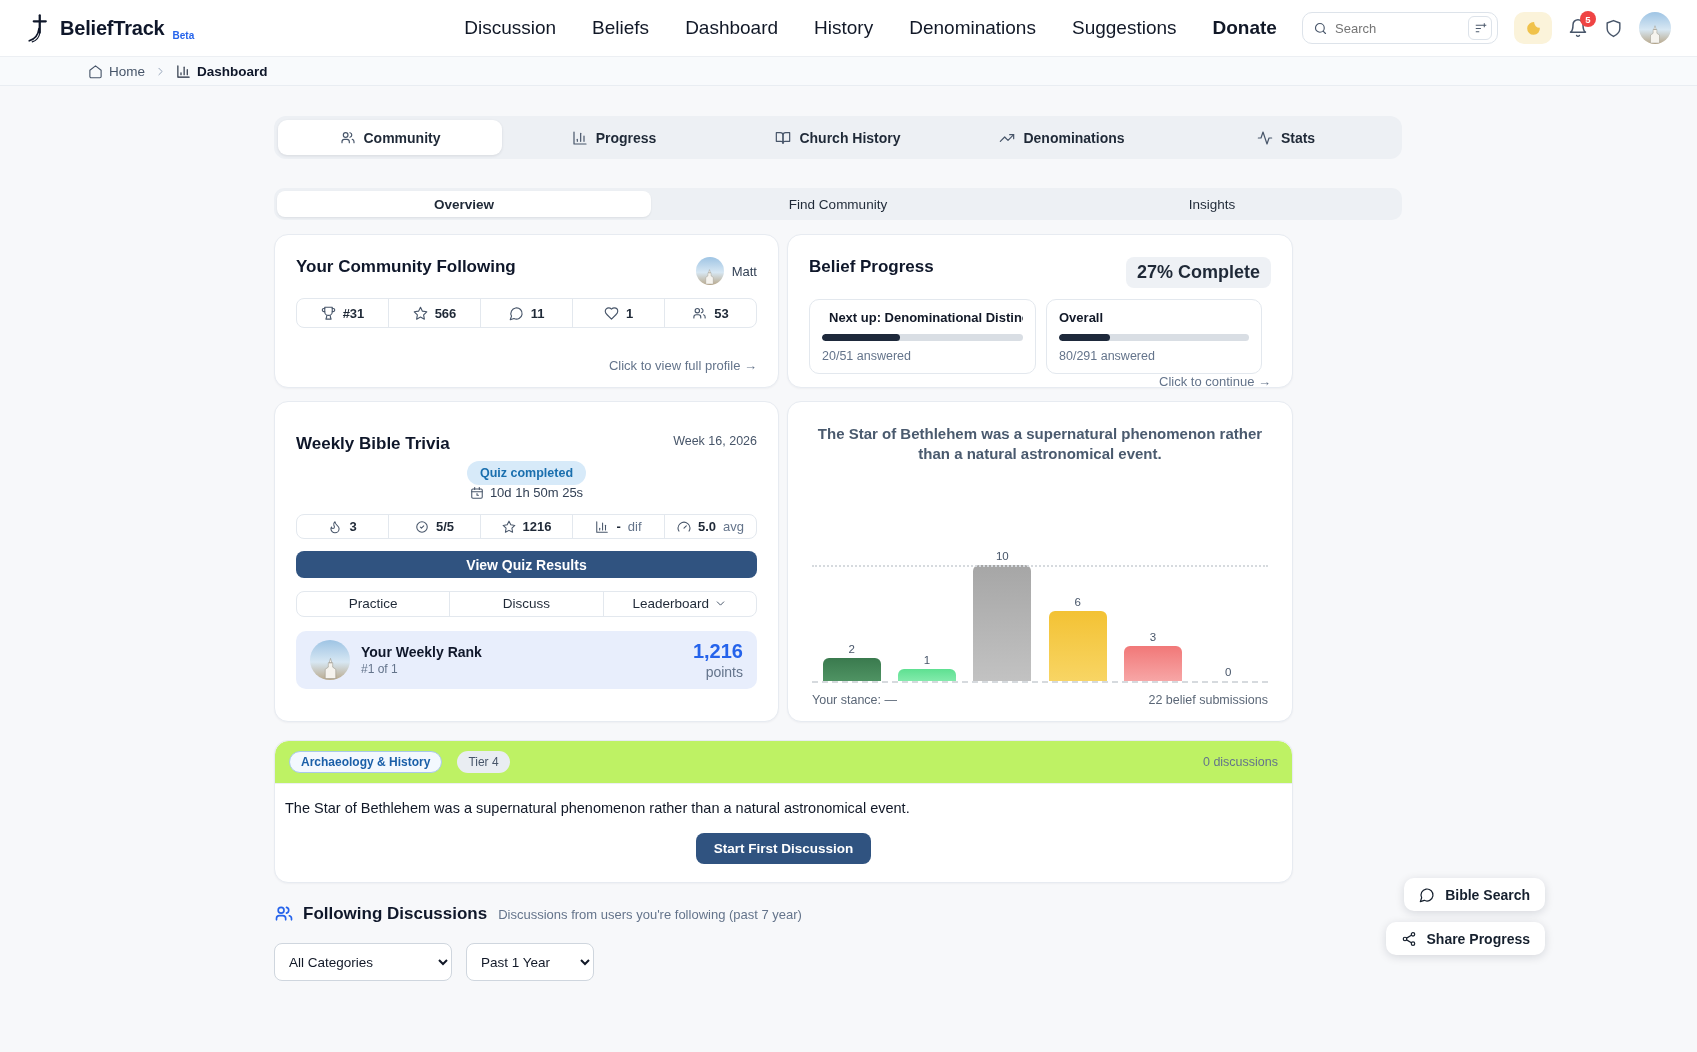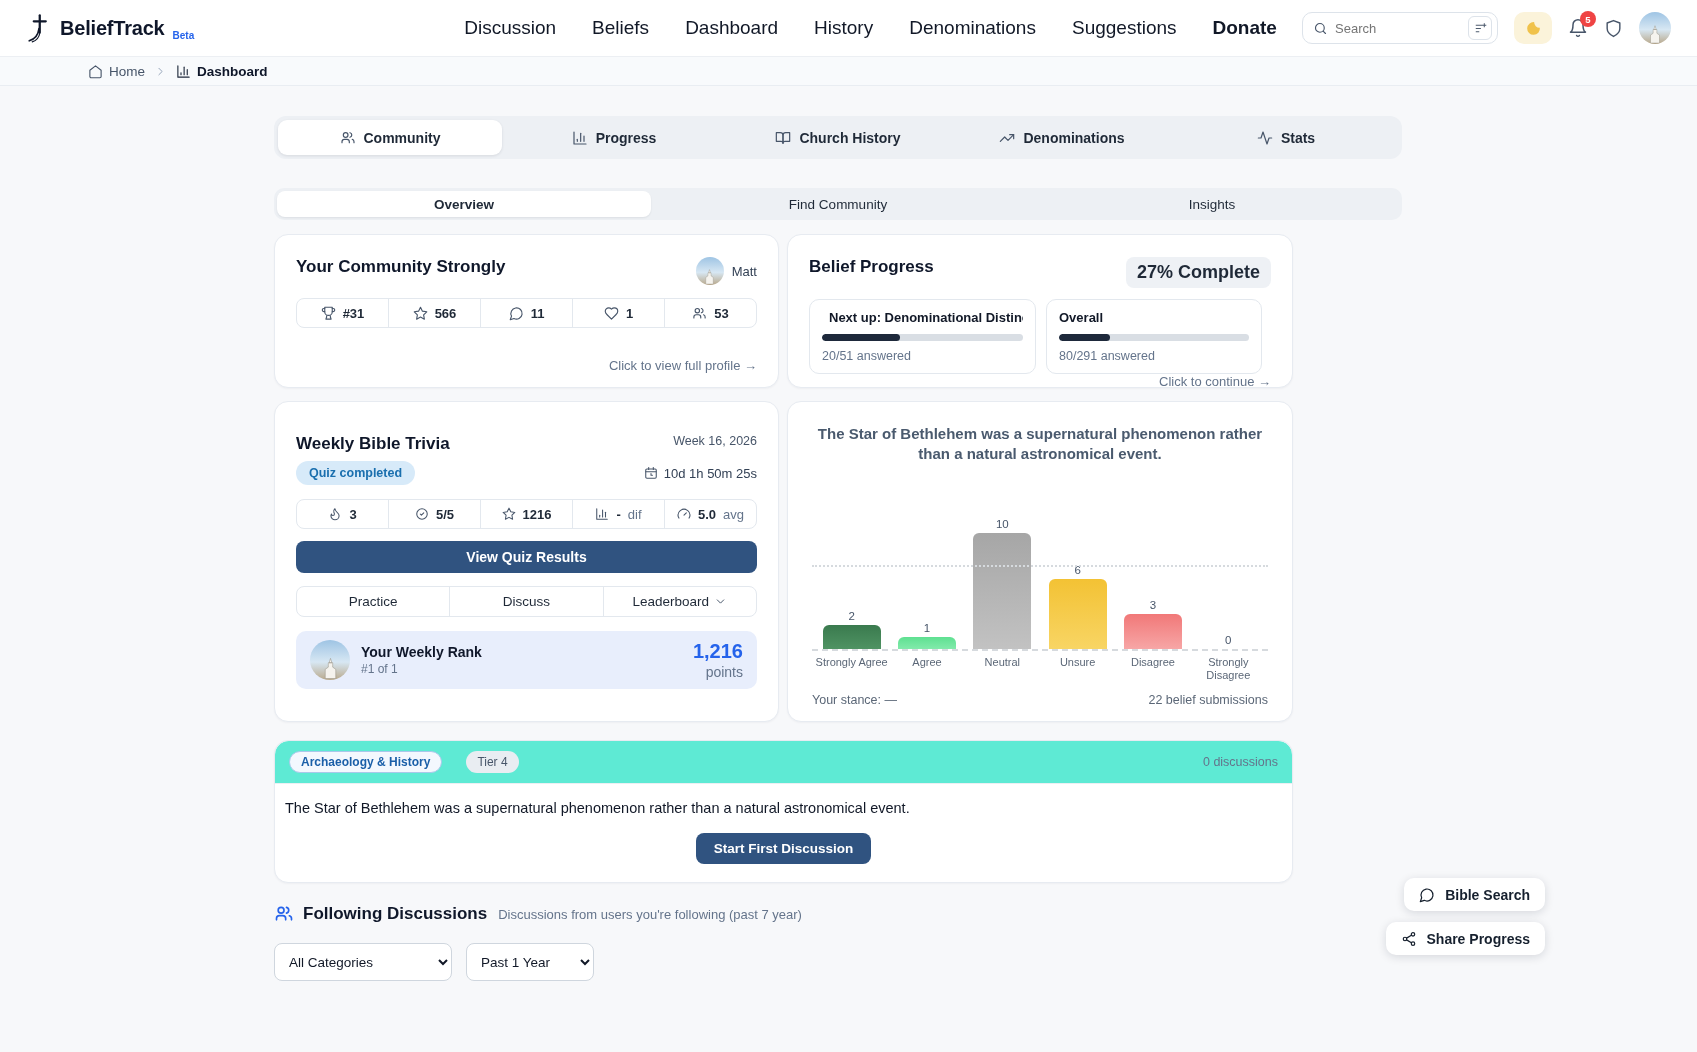--- a/index.html
+++ b/index.html
@@ -68,21 +68,21 @@
   .prog-box.b1 { width:227px; } .prog-box.b2 { width:216px; }
   .prog-label { display:flex; align-items:center; gap:7px; font-size:13px; font-weight:700; color:#111827; white-space:nowrap; overflow:hidden; }
   .prog-track { margin-top:9px; height:7px; border-radius:4px; background:#d9dee4; overflow:hidden; }
   .prog-fill { height:100%; border-radius:4px; background:#1e293b; }
   .prog-sub { margin-top:8px; font-size:12.5px; color:#64748b; }
 
   
   .row2 { margin-top:13px; }
   .card-trivia { width:505px; height:321px; padding:32px 21px; display:flex; flex-direction:column; }
   .trivia-week { font-size:12.5px; color:#475569; }
-  .trivia-row2 { display:flex; align-items:center; justify-content:space-between; margin-top:7px; }
+  .trivia-row2 { display:flex; align-items:center; justify-content:space-between; margin-top:7px;flex-direction:column; }
   .badge-blue { background:#d7eaf9; color:#1a6fae; font-size:12.5px; font-weight:600; border-radius:12px; padding:5px 13px; }
   .countdown { display:flex; align-items:center; gap:6px; font-size:13px; color:#334155; }
   .btn-navy { background:#305380; color:#fff; border:none; border-radius:8px; font-family:"Liberation Sans",sans-serif; font-size:14px; font-weight:700; height:32px; cursor:pointer; }
   .trivia-btn { width:100%; margin-top:12px; }
   .trivia-tabs { margin-top:13px; border:1px solid #e3e8ee; border-radius:8px; height:31px; display:flex; }
   .ttab { flex:1; display:flex; align-items:center; justify-content:center; gap:5px; font-size:13.5px; font-weight:500; color:#1f2937; border-left:1px solid #e3e8ee; cursor:pointer; }
   .ttab:first-child { border-left:none; }
   .rank-row { margin-top:14px; background:#e8eefc; border-radius:10px; padding:9px 14px; display:flex; align-items:center; gap:11px; }
   .rank-title { font-size:14px; font-weight:700; color:#0f172a; }
   .rank-sub { font-size:12px; color:#64748b; margin-top:2px; }
@@ -98,21 +98,21 @@
   .bars { display:flex; align-items:flex-end; border-bottom:2px dashed #d6dade; padding:0 2px; }
   .bar-slot { flex:1; display:flex; flex-direction:column; align-items:center; justify-content:flex-end; }
   .bar-value { font-size:11.5px; color:#475569; margin-bottom:3px; }
   .bar { width:58px; border-radius:6px 6px 0 0; }
   .bar-labels { display:flex; padding:0 2px; }
   .bar-label { flex:1; text-align:center; font-size:11px; color:#5b6777; line-height:1.25; padding-top:5px; }
   .chart-footer { display:flex; justify-content:space-between; font-size:12.5px; color:#5b6777; padding-top:10px; }
 
   
   .card-discussion { margin-top:18px; width:1019px; overflow:hidden; }
-  .disc-head { background:#5eead4; border-bottom:1px solid #eceff3; border-radius:14px 14px 0 0; padding:10px 14px; display:flex; align-items:center; gap:24px; }
+  .disc-head { background:#bef264; border-bottom:1px solid #eceff3; border-radius:14px 14px 0 0; padding:10px 14px; display:flex; align-items:center; gap:15px; }
   .pill-cat { background:#f3f8fe; border:1px solid #a9c8ea; color:#1a5fa8; font-size:12px; font-weight:600; border-radius:12px; padding:3px 11px; }
   .pill-tier { background:#e9edf2; color:#475569; font-size:12px; font-weight:500; border-radius:12px; padding:4px 11px; }
   .disc-count { margin-left:auto; font-size:12.5px; color:#64748b; }
   .disc-body { padding:16px 10px 18px; }
   .disc-statement { font-size:14.5px; color:#111827; }
   .disc-btn-wrap { display:flex; justify-content:center; margin-top:17px; }
   .disc-btn { padding:0 18px; height:31px; font-size:13.5px; }
 
   
   .following-head { margin-top:21px; display:flex; align-items:center; gap:9px; }
@@ -270,21 +270,21 @@
         <span>Find Community</span>
       </div>
     <div class="subtab">
         <span>Insights</span>
       </div>
   </div>
 
   <div class="row row1">
     <div class="card card-community">
       <div class="card-head">
-        <span class="card-title">Your Community Strongly</span>
+        <span class="card-title">Your Community Following</span>
         <span class="user-chip">
           <span class="avatar" style="width:28px;height:28px">
             <svg width="15" height="17" viewBox="0 0 24 26">
                 <path fill="#f5f3ee" stroke="#8a8375" stroke-width=".5" d="M12 2l1.6 5h-3.2zM9.5 7h5v5l3.5 2.5V25h-12V14.5L9.5 12z"></path>
               </svg>
           </span>
           <span>Matt</span>
         </span>
       </div>
       <div class="statrow">
@@ -473,28 +473,20 @@
               <div class="bar" style="height: 69.6px; background: linear-gradient(rgb(243, 194, 52), rgb(248, 213, 100));"></div>
             </div>
           <div class="bar-slot">
               <span class="bar-value">3</span>
               <div class="bar" style="height: 34.8px; background: linear-gradient(rgb(241, 120, 120), rgb(247, 166, 166));"></div>
             </div>
           <div class="bar-slot">
               <span class="bar-value">0</span>
               <div class="bar" style="height: 0px; background: transparent;"></div>
             </div>
-        </div>
-        <div class="bar-labels">
-          <span class="bar-label">Strongly Agree</span>
-          <span class="bar-label">Agree</span>
-          <span class="bar-label">Neutral</span>
-          <span class="bar-label">Unsure</span>
-          <span class="bar-label">Disagree</span>
-          <span class="bar-label">Strongly Disagree</span>
         </div>
       </div>
       <div class="chart-footer">
         <span>Your stance: —</span>
         <span>22 belief submissions</span>
       </div>
     </div>
   </div>
 
   <div class="card card-discussion">

